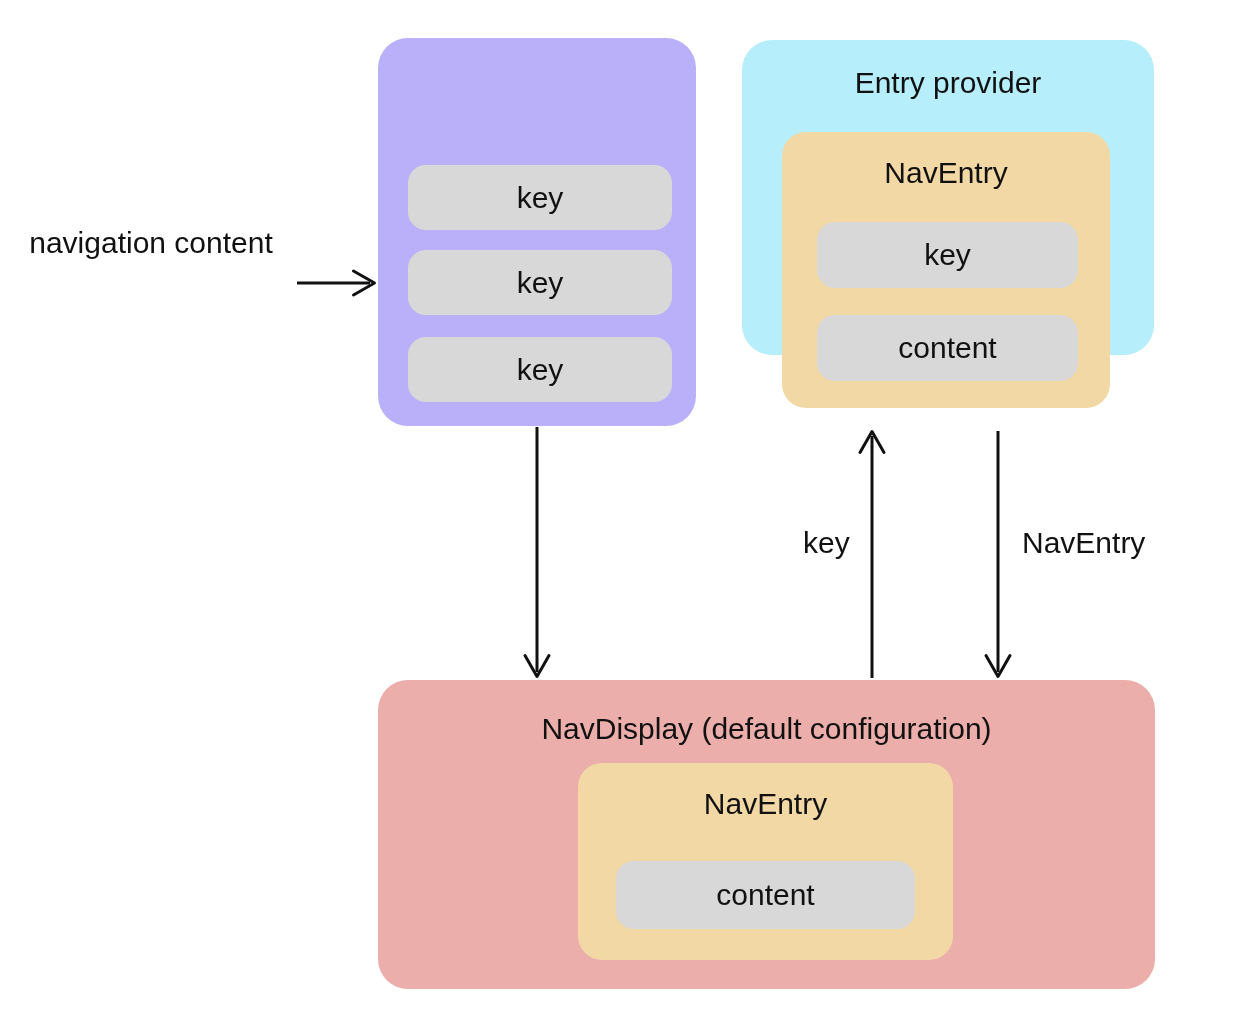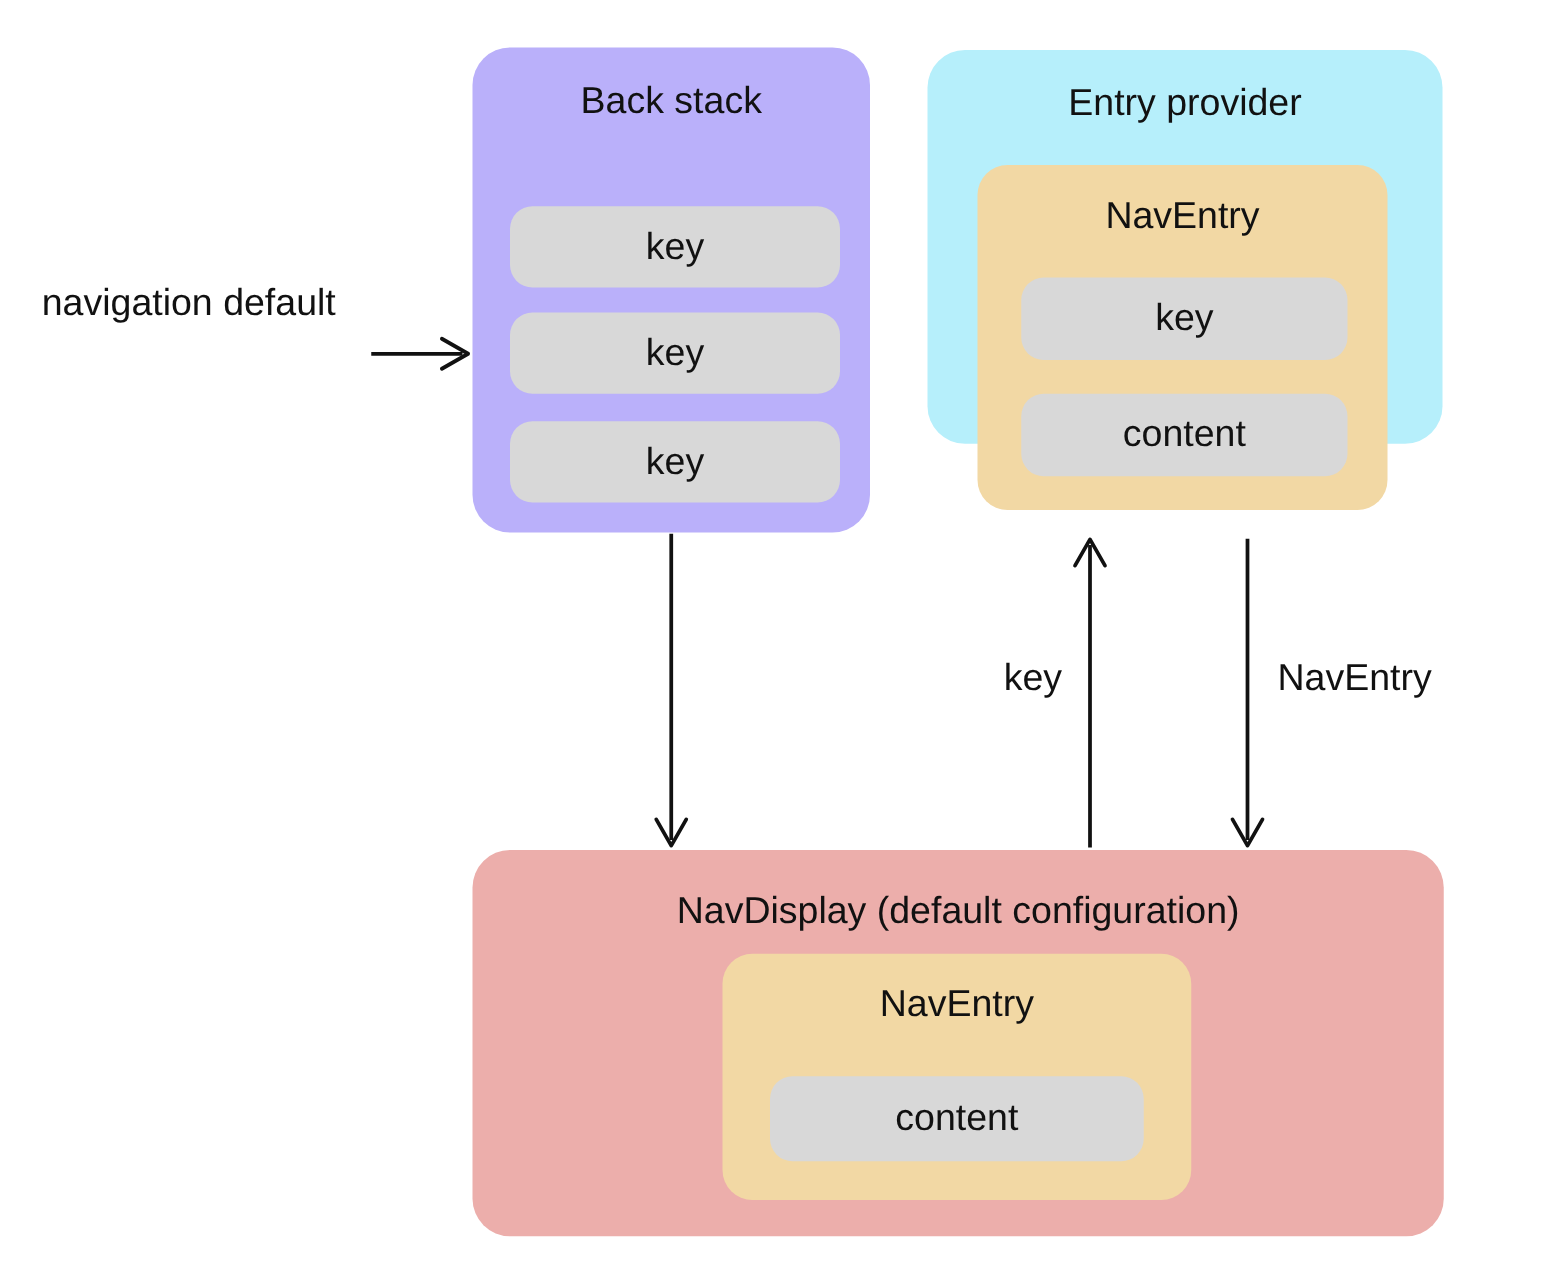--- a/index.html
+++ b/index.html
@@ -109,25 +109,24 @@
         <path d="M1.5,1 L8.5,5 L1.5,9" fill="none" stroke="#111111" stroke-width="1" stroke-linecap="round" stroke-linejoin="round"></path>
       </marker>
     </defs>
     <line x1="297" y1="283" x2="370" y2="283" stroke="#111111" stroke-width="3" marker-end="url(#open-arrow)"></line>
     <line x1="537" y1="427" x2="537" y2="672" stroke="#111111" stroke-width="3" marker-end="url(#open-arrow)"></line>
     <line x1="872" y1="678" x2="872" y2="436" stroke="#111111" stroke-width="3" marker-end="url(#open-arrow)"></line>
     <line x1="998" y1="431" x2="998" y2="672" stroke="#111111" stroke-width="3" marker-end="url(#open-arrow)"></line>
   </svg>
 
   <div class="free-label nav-events-label">
-    <div>navigation default</div>
+    <div>navigation content</div>
   </div>
 
   <div class="box back-stack">
-    <div class="box-title t24">Back stack</div>
     <div class="pill bs-pill bs-pill-1">key</div>
     <div class="pill bs-pill bs-pill-2">key</div>
     <div class="pill bs-pill bs-pill-3">key</div>
   </div>
 
   <div class="box entry-provider">
     <div class="box-title t24">Entry provider</div>
     <div class="inner-box ep-naventry">
       <div class="box-title t22">NavEntry</div>
       <div class="pill ep-pill ep-pill-key">key</div>

